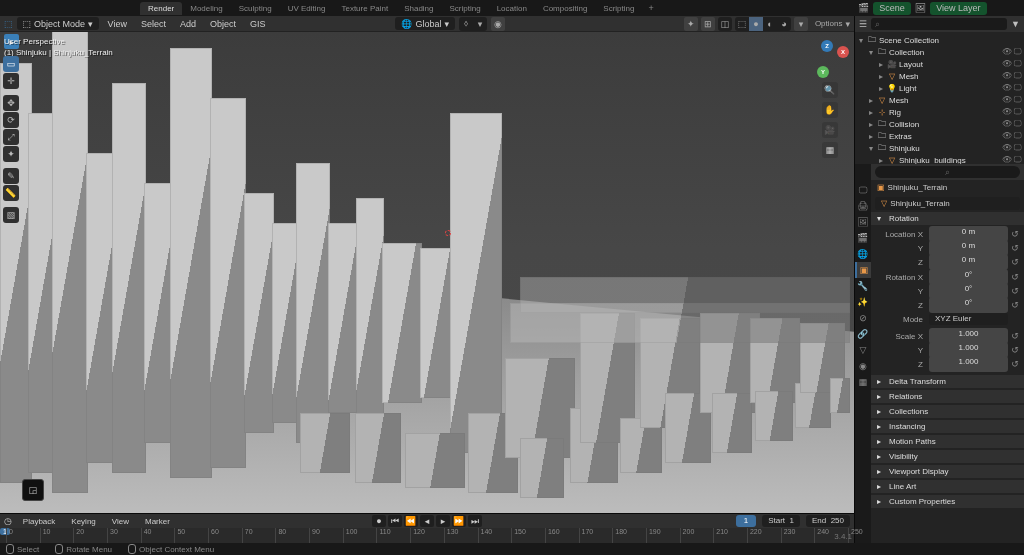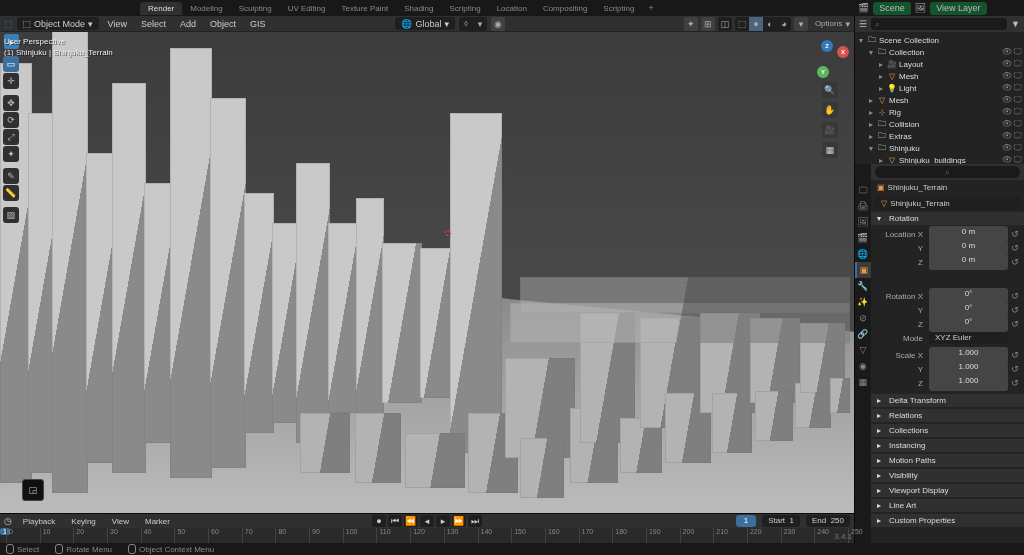--- a/index.html
+++ b/index.html
@@ -427,21 +427,21 @@
           <div class="prop-label">Y</div>
           <div class="prop-val">0 m</div>
           <div class="prop-lock">↺</div>
         </div>
       <div class="prop-row">
           <div class="prop-label">Z</div>
           <div class="prop-val">0 m</div>
           <div class="prop-lock">↺</div>
         </div>
 
-      <div class="prop-row" style="margin-top:20px">
+      <div class="prop-row" style="margin-top:1px">
           <div class="prop-label">Rotation X</div>
           <div class="prop-val">0°</div>
           <div class="prop-lock">↺</div>
         </div>
       <div class="prop-row">
           <div class="prop-label">Y</div>
           <div class="prop-val">0°</div>
           <div class="prop-lock">↺</div>
         </div>
       <div class="prop-row">

